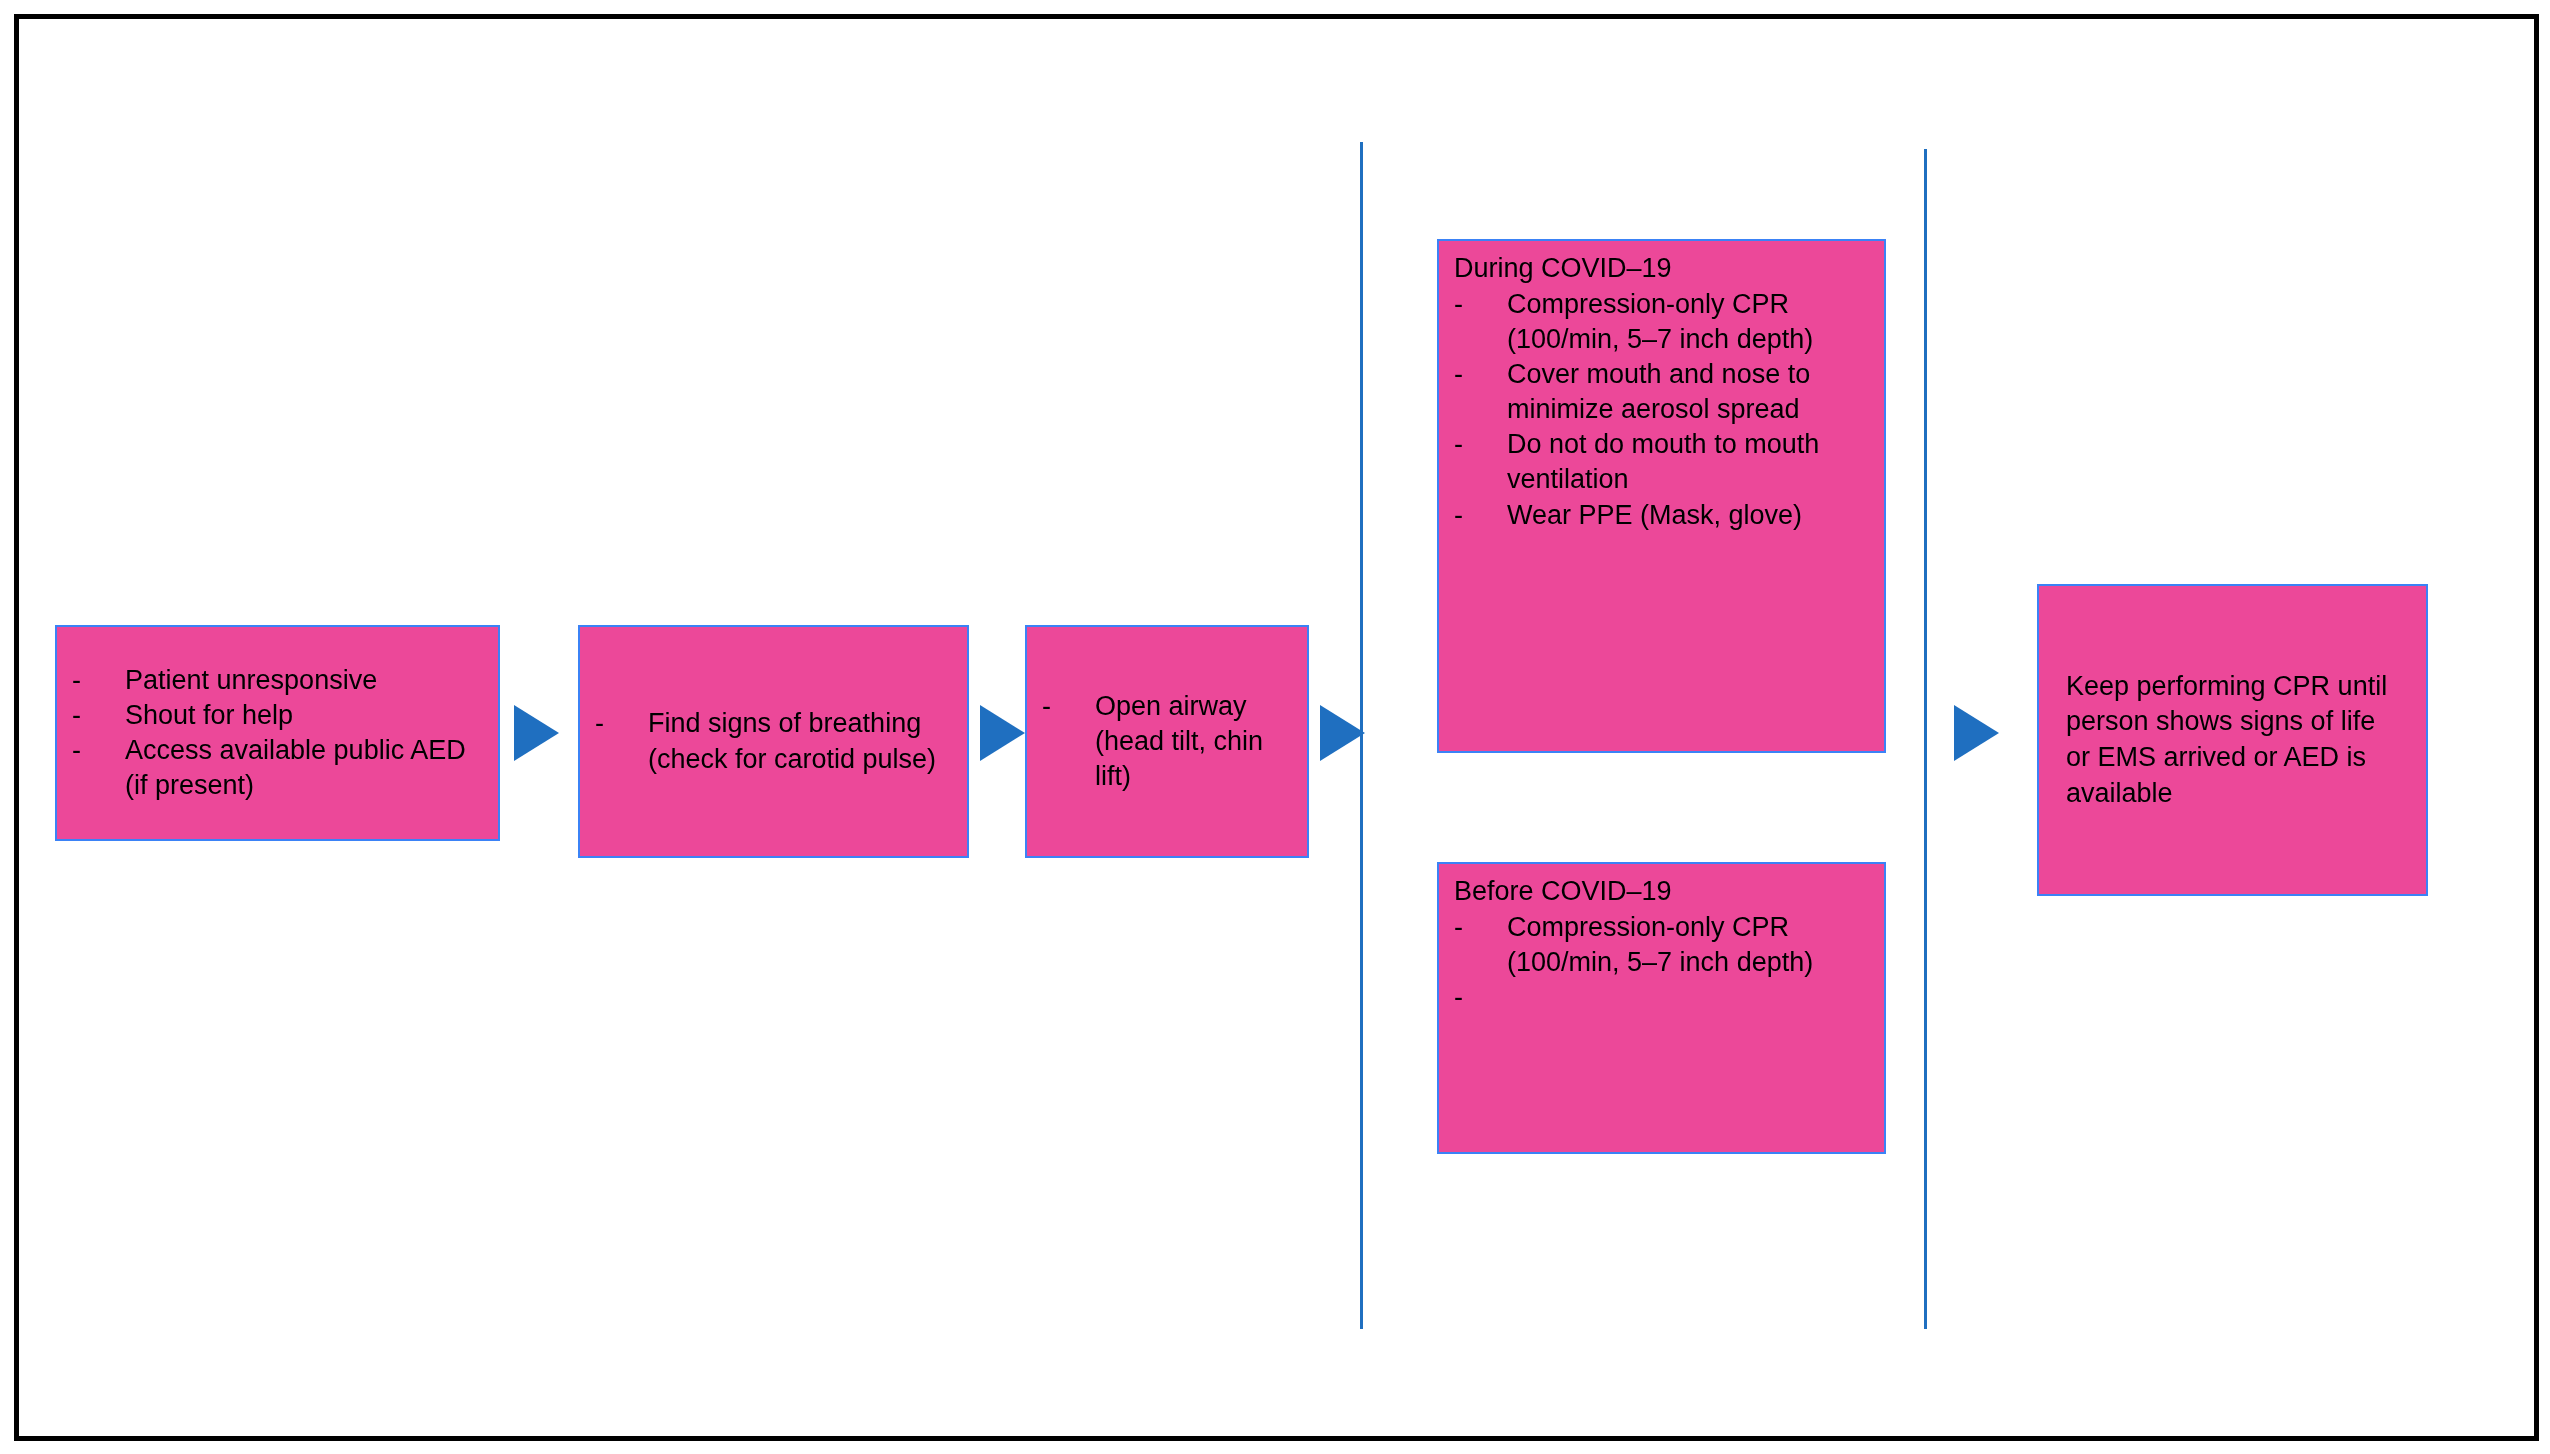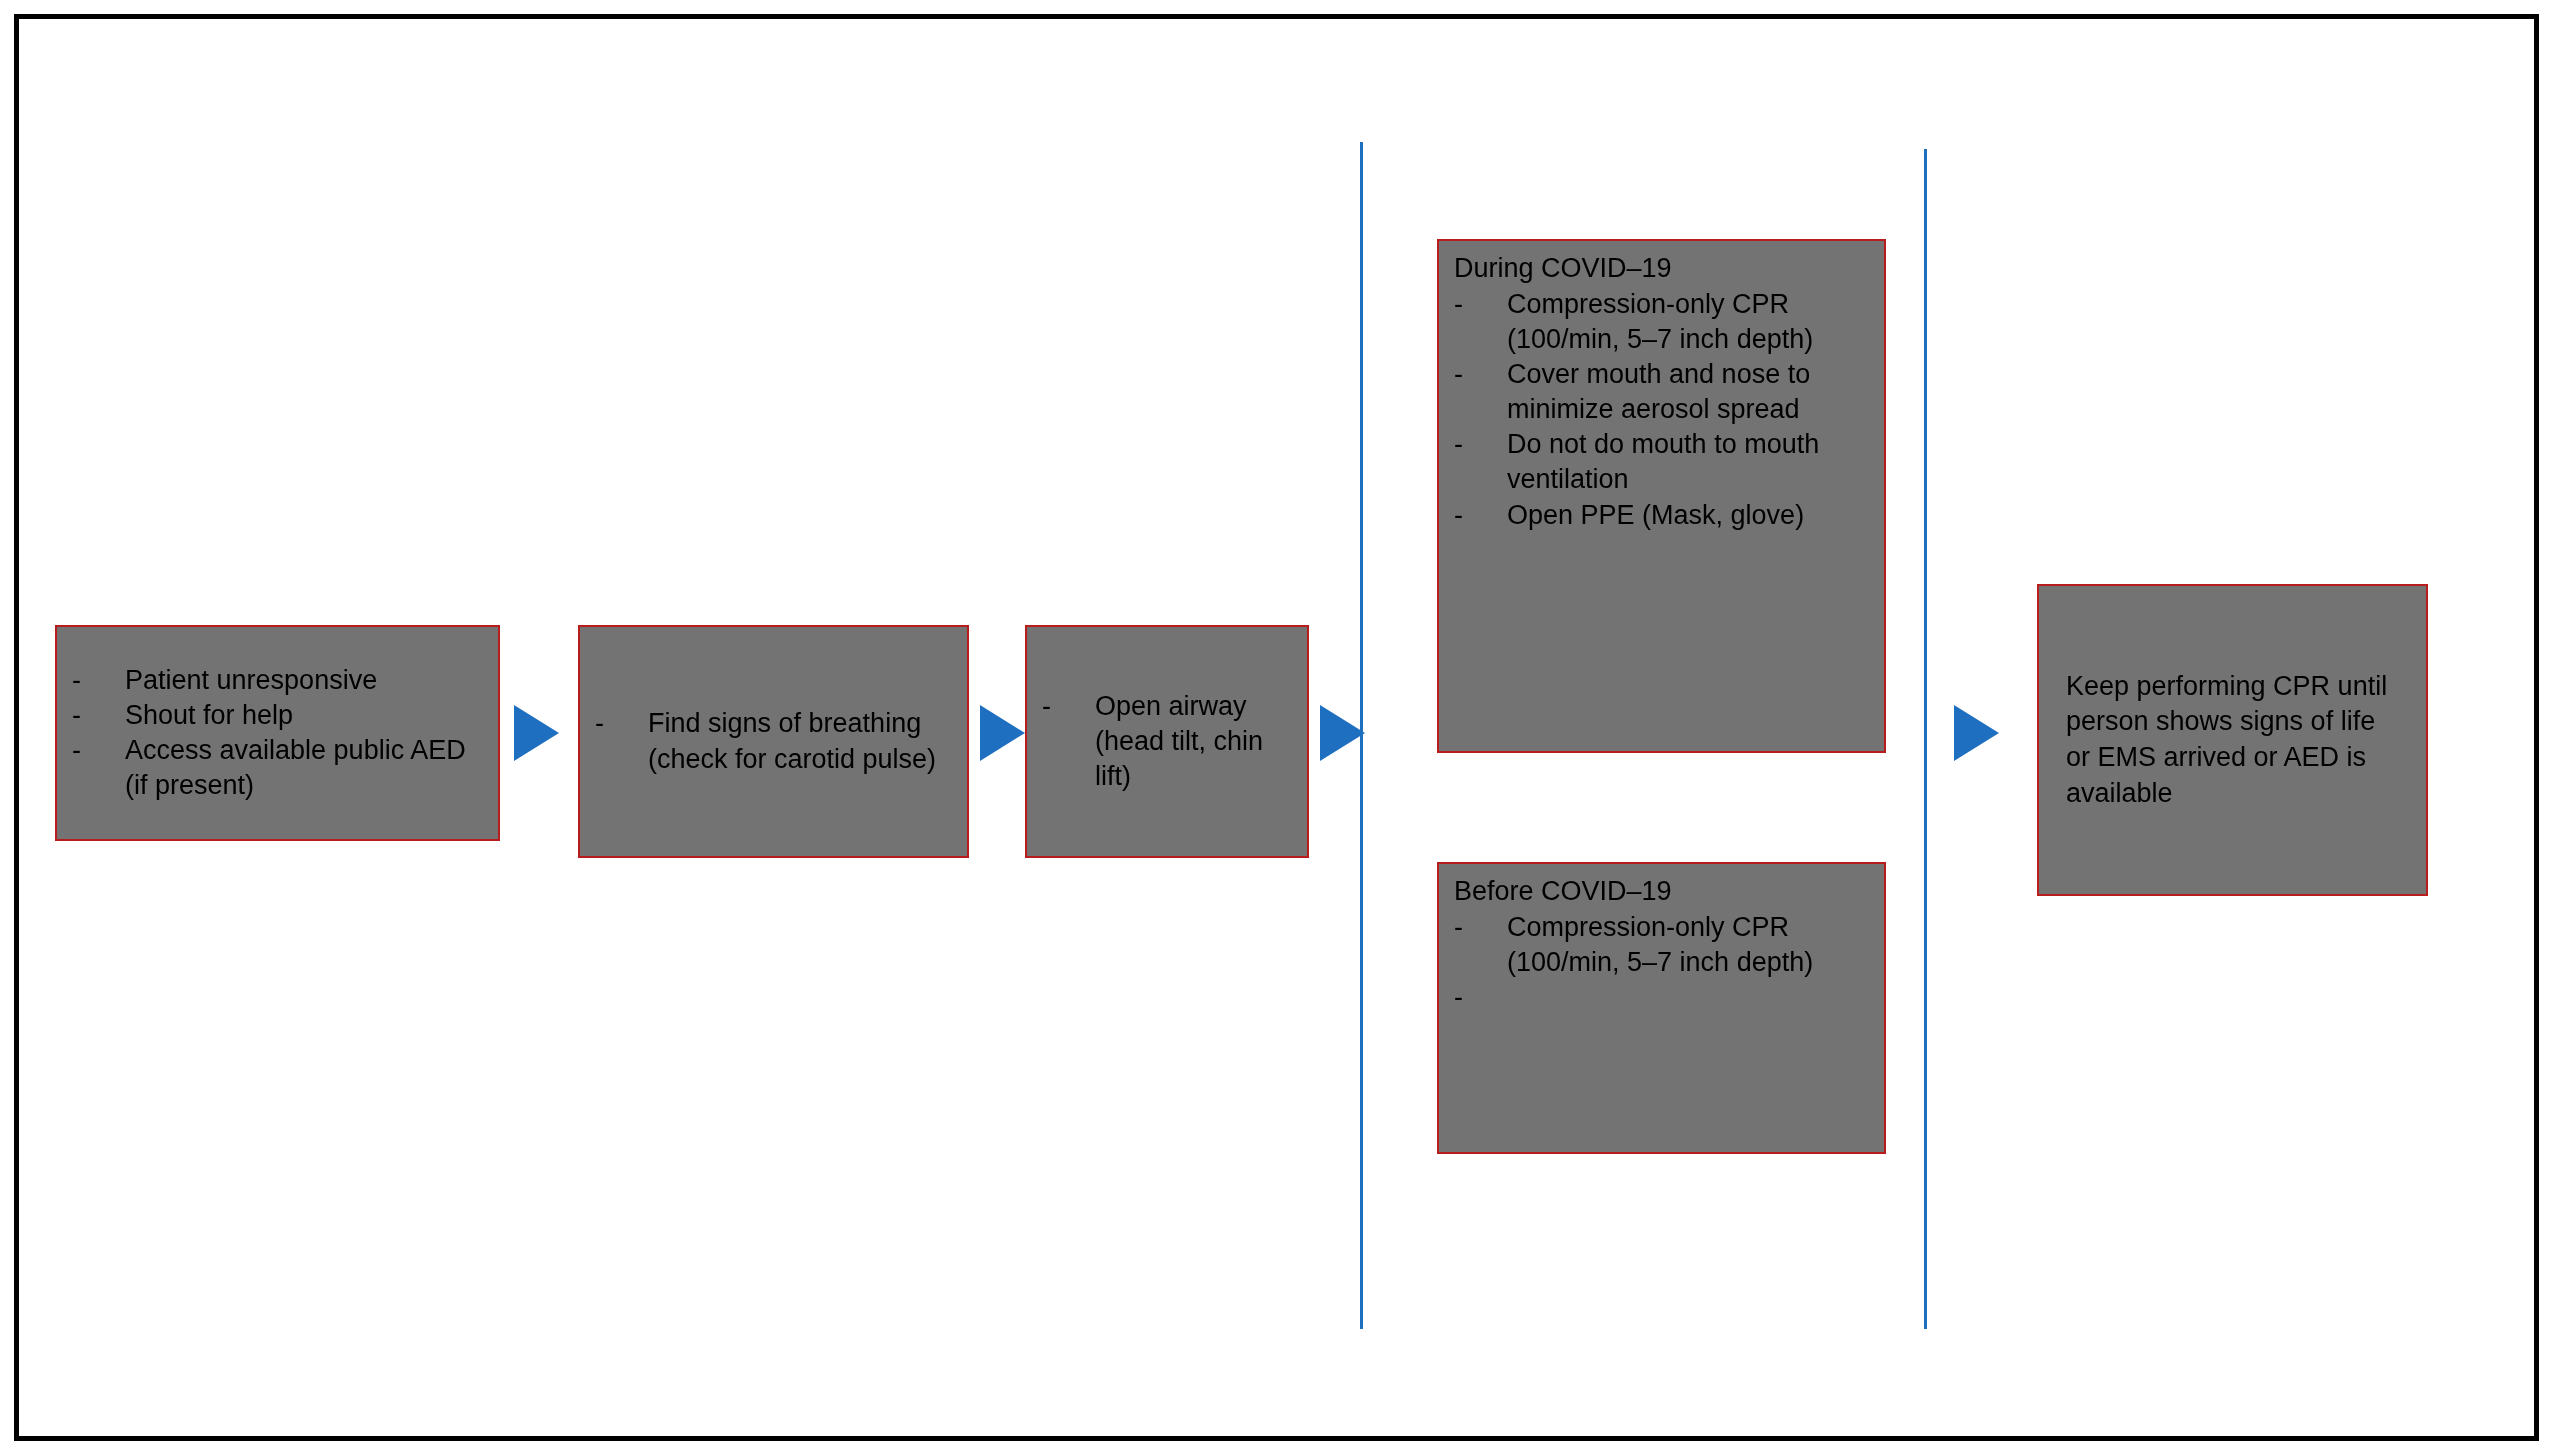--- a/index.html
+++ b/index.html
@@ -23,22 +23,22 @@
     left: 13.5px;
     top: 13.5px;
     width: 2525px;
     height: 1427px;
     border: 5.4px solid #000000;
     box-sizing: border-box;
   }
   
   .flow-box {
     position: absolute;
-    border: 2px solid #b91c1c;
-    background: #737373;
+    border: 2px solid #3b82f6;
+    background: #ec4899;
     box-sizing: border-box;
     padding: 0;
   }
   .box-inner {
     padding: 9.5px 12px 9.5px 15px;
     height: 100%;
     box-sizing: border-box;
     display: flex;
     flex-direction: column;
     justify-content: center;
@@ -163,21 +163,21 @@
         <li>
           <span class="dash">-</span>
           <span>Cover mouth and nose to minimize aerosol spread</span>
         </li>
         <li>
           <span class="dash">-</span>
           <span>Do not do mouth to mouth ventilation</span>
         </li>
         <li>
           <span class="dash">-</span>
-          <span>Open PPE (Mask, glove)</span>
+          <span>Wear PPE (Mask, glove)</span>
         </li>
       </ul>
     </div>
   </div>
 
   <div class="flow-box" style="left:1437px; top:862px; width:449px; height:292px;">
     <div class="box-inner top-aligned">
       <div class="box-heading">Before COVID–19</div>
       <ul class="bullets">
         <li>

